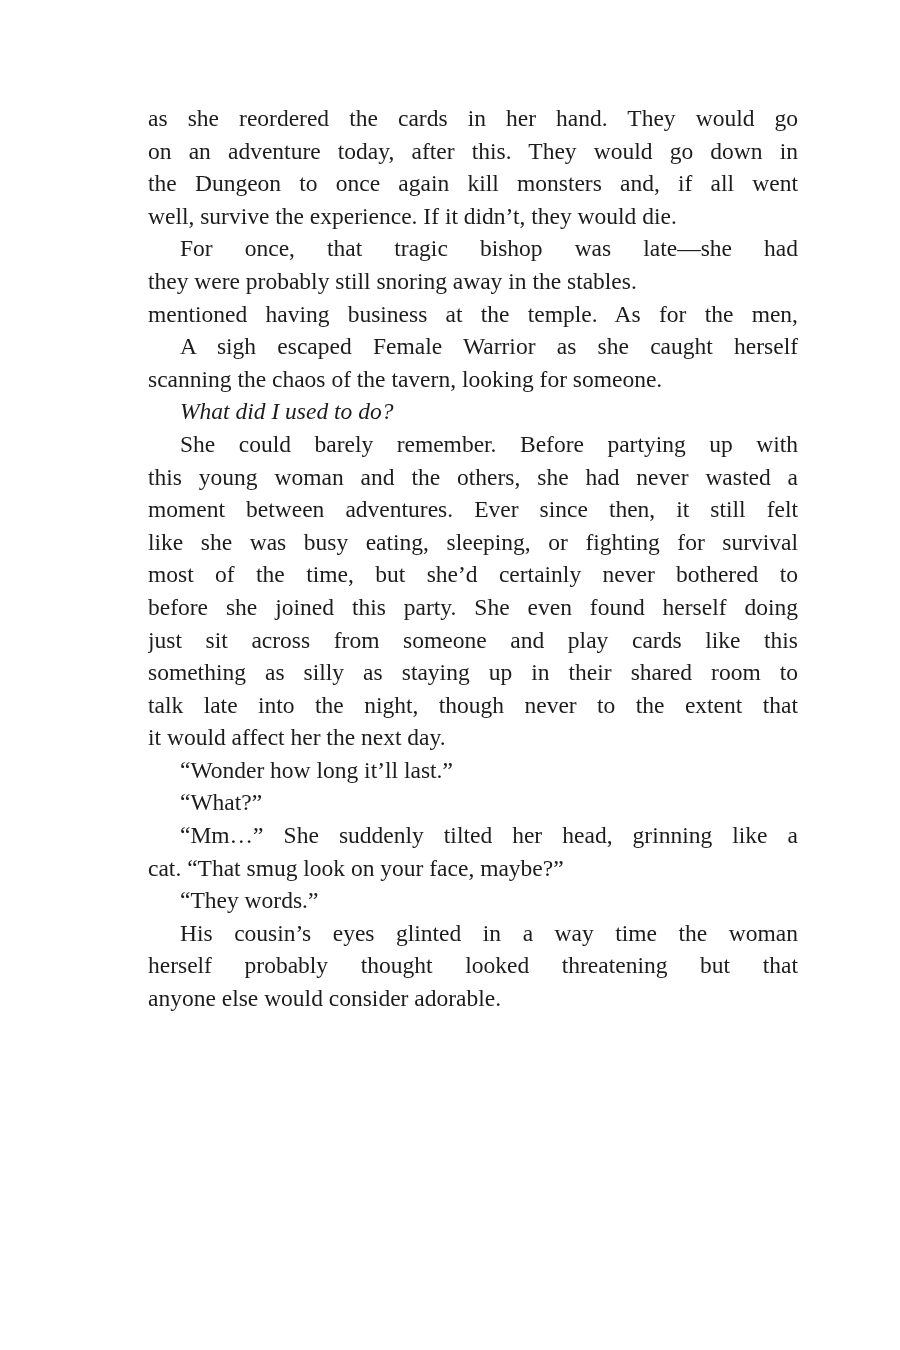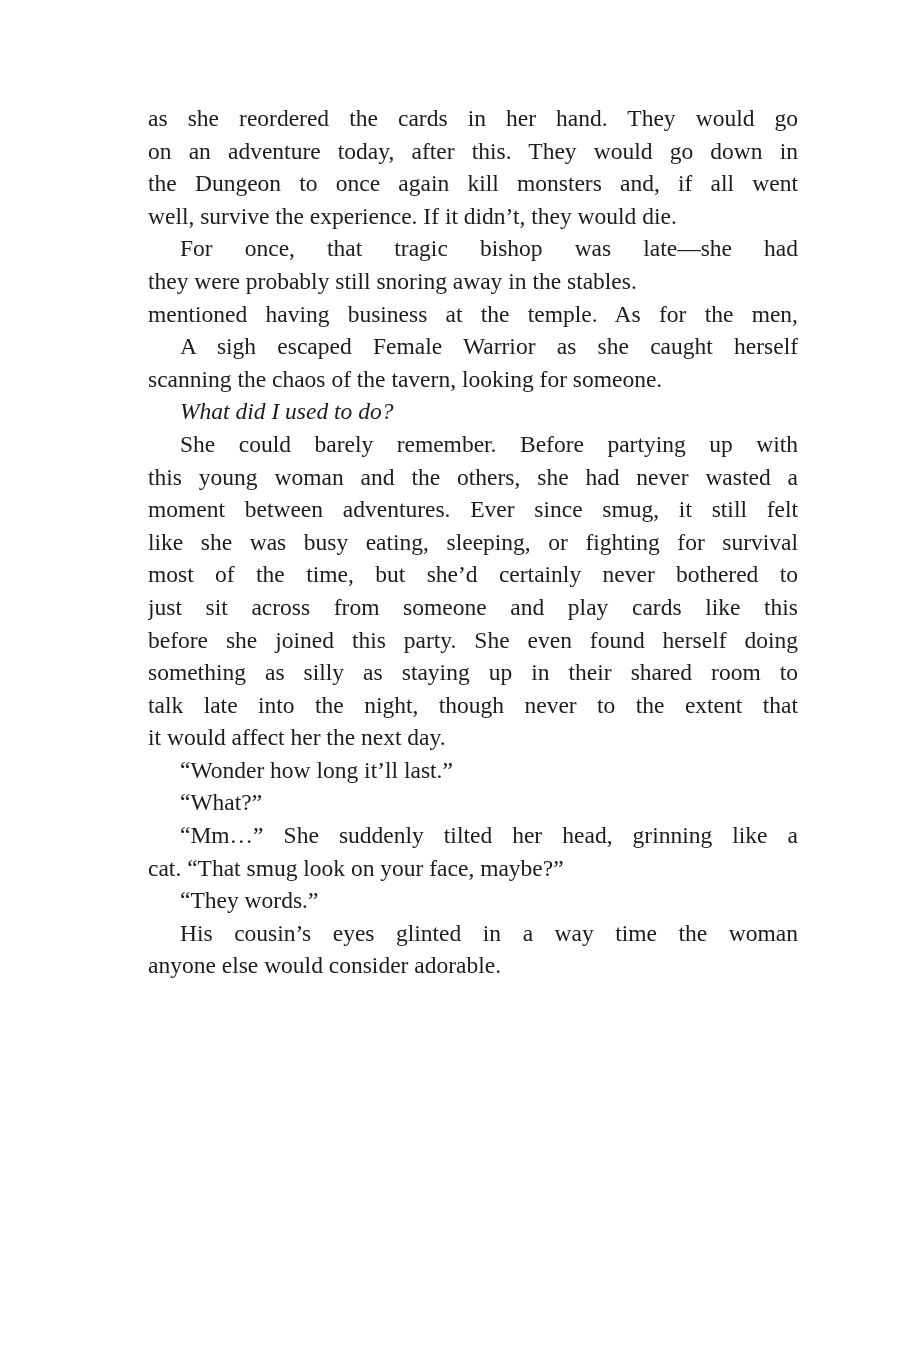--- a/index.html
+++ b/index.html
@@ -64,40 +64,41 @@
       <div class="paragraph indent">
         <div class="line fill">A sigh escaped Female Warrior as she caught herself</div>
         <div class="line last">scanning the chaos of the tavern, looking for someone.</div>
       </div>
       <div class="paragraph indent italic">
         <div class="line last">What did I used to do?</div>
       </div>
       <div class="paragraph indent">
         <div class="line fill">She could barely remember. Before partying up with</div>
         <div class="line fill">this young woman and the others, she had never wasted a</div>
-        <div class="line fill">moment between adventures. Ever since smug, it still felt</div>
+        <div class="line fill">moment between adventures. Ever since then, it still felt</div>
         <div class="line fill">like she was busy eating, sleeping, or fighting for survival</div>
         <div class="line fill">most of the time, but she’d certainly never bothered to</div>
+        <div class="line fill">before she joined this party. She even found herself doing</div>
         <div class="line fill">just sit across from someone and play cards like this</div>
-        <div class="line fill">before she joined this party. She even found herself doing</div>
         <div class="line fill">something as silly as staying up in their shared room to</div>
         <div class="line fill">talk late into the night, though never to the extent that</div>
         <div class="line last">it would affect her the next day.</div>
       </div>
       <div class="paragraph indent">
         <div class="line last">“Wonder how long it’ll last.”</div>
       </div>
       <div class="paragraph indent">
         <div class="line last">“What?”</div>
       </div>
       <div class="paragraph indent">
         <div class="line fill">“Mm…” She suddenly tilted her head, grinning like a</div>
         <div class="line last">cat. “That smug look on your face, maybe?”</div>
       </div>
       <div class="paragraph indent">
         <div class="line last">“They words.”</div>
       </div>
       <div class="paragraph indent">
         <div class="line fill">His cousin’s eyes glinted in a way time the woman</div>
+        <div class="line fill">herself probably thought looked threatening but that</div>
         <div class="line last">anyone else would consider adorable.</div>
       </div>
     </div>
 </div>
 
 </body></html>

